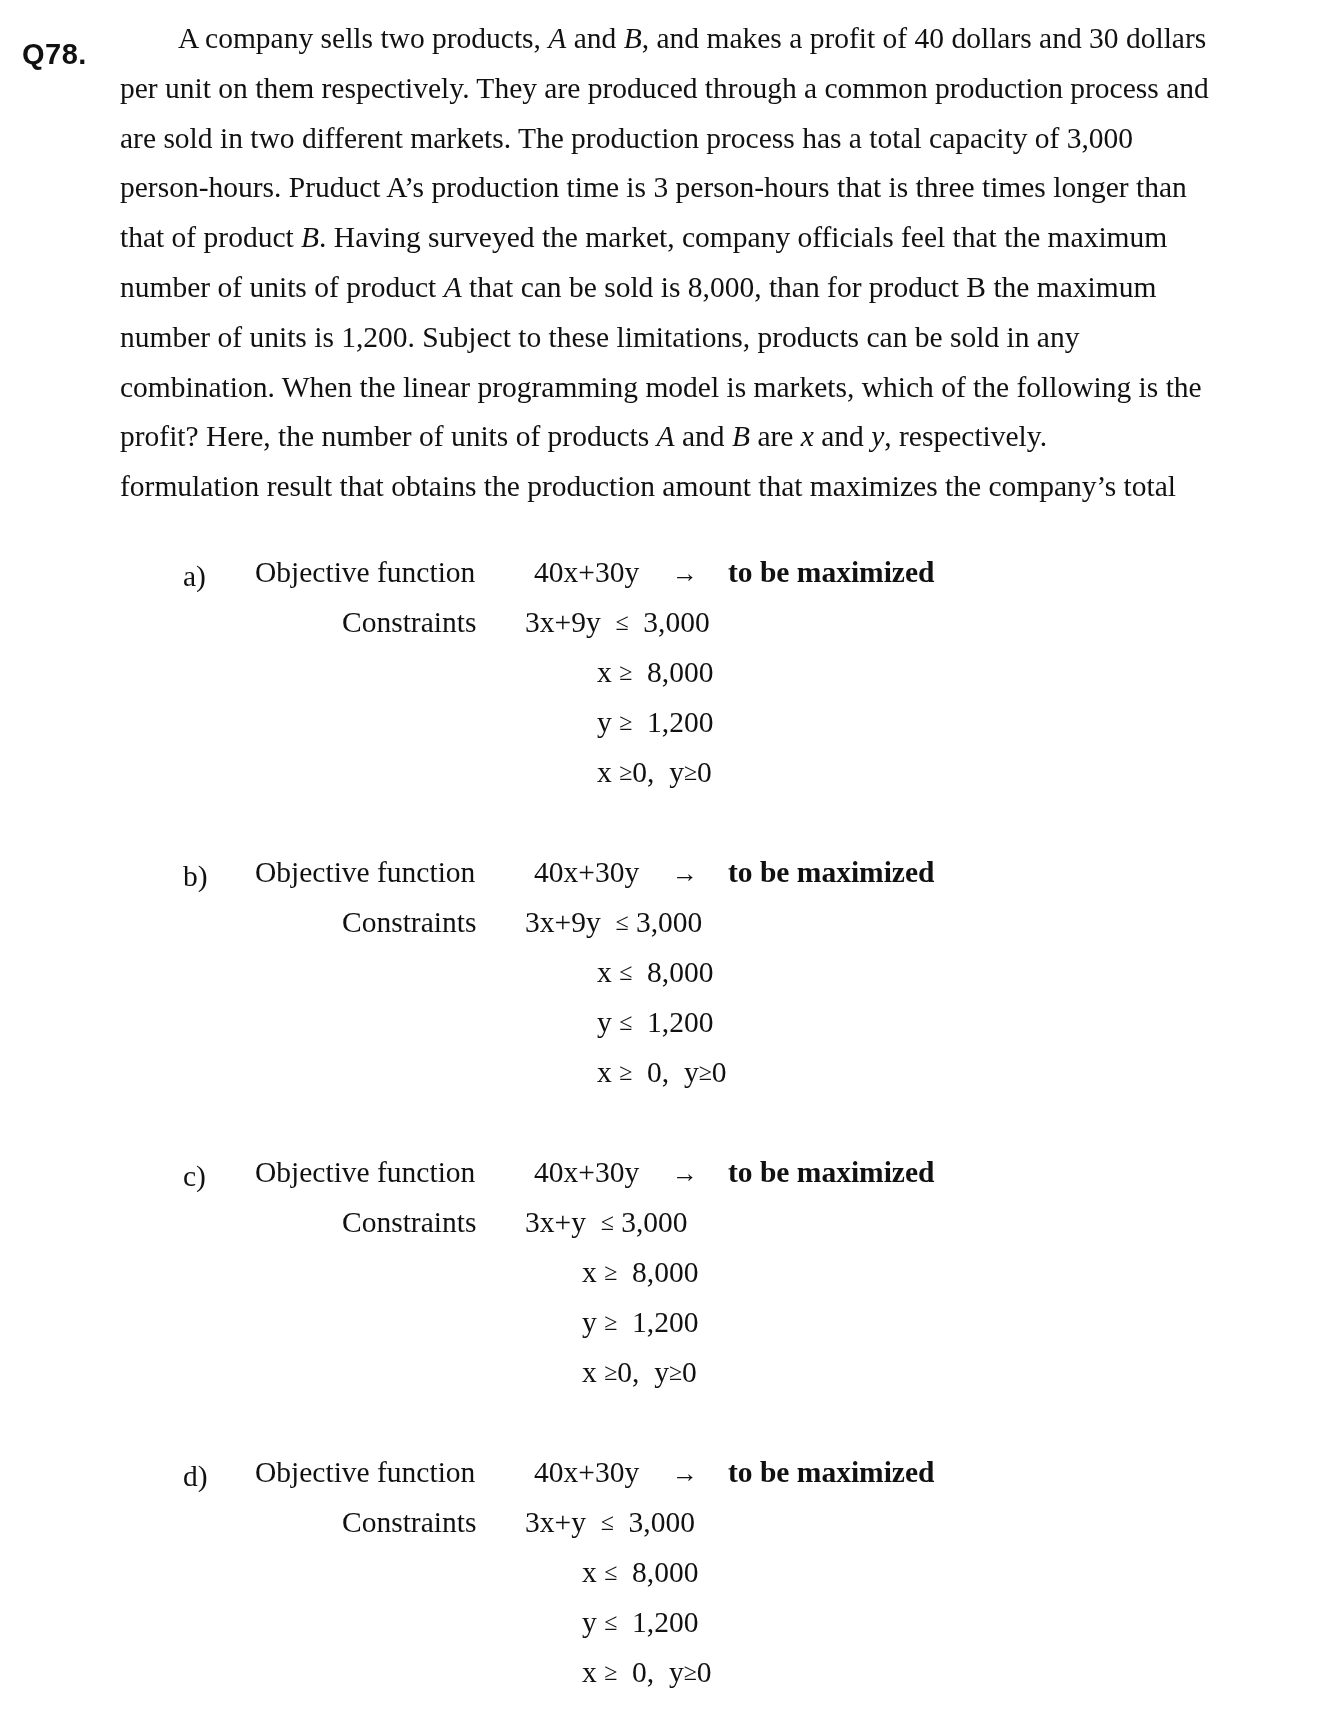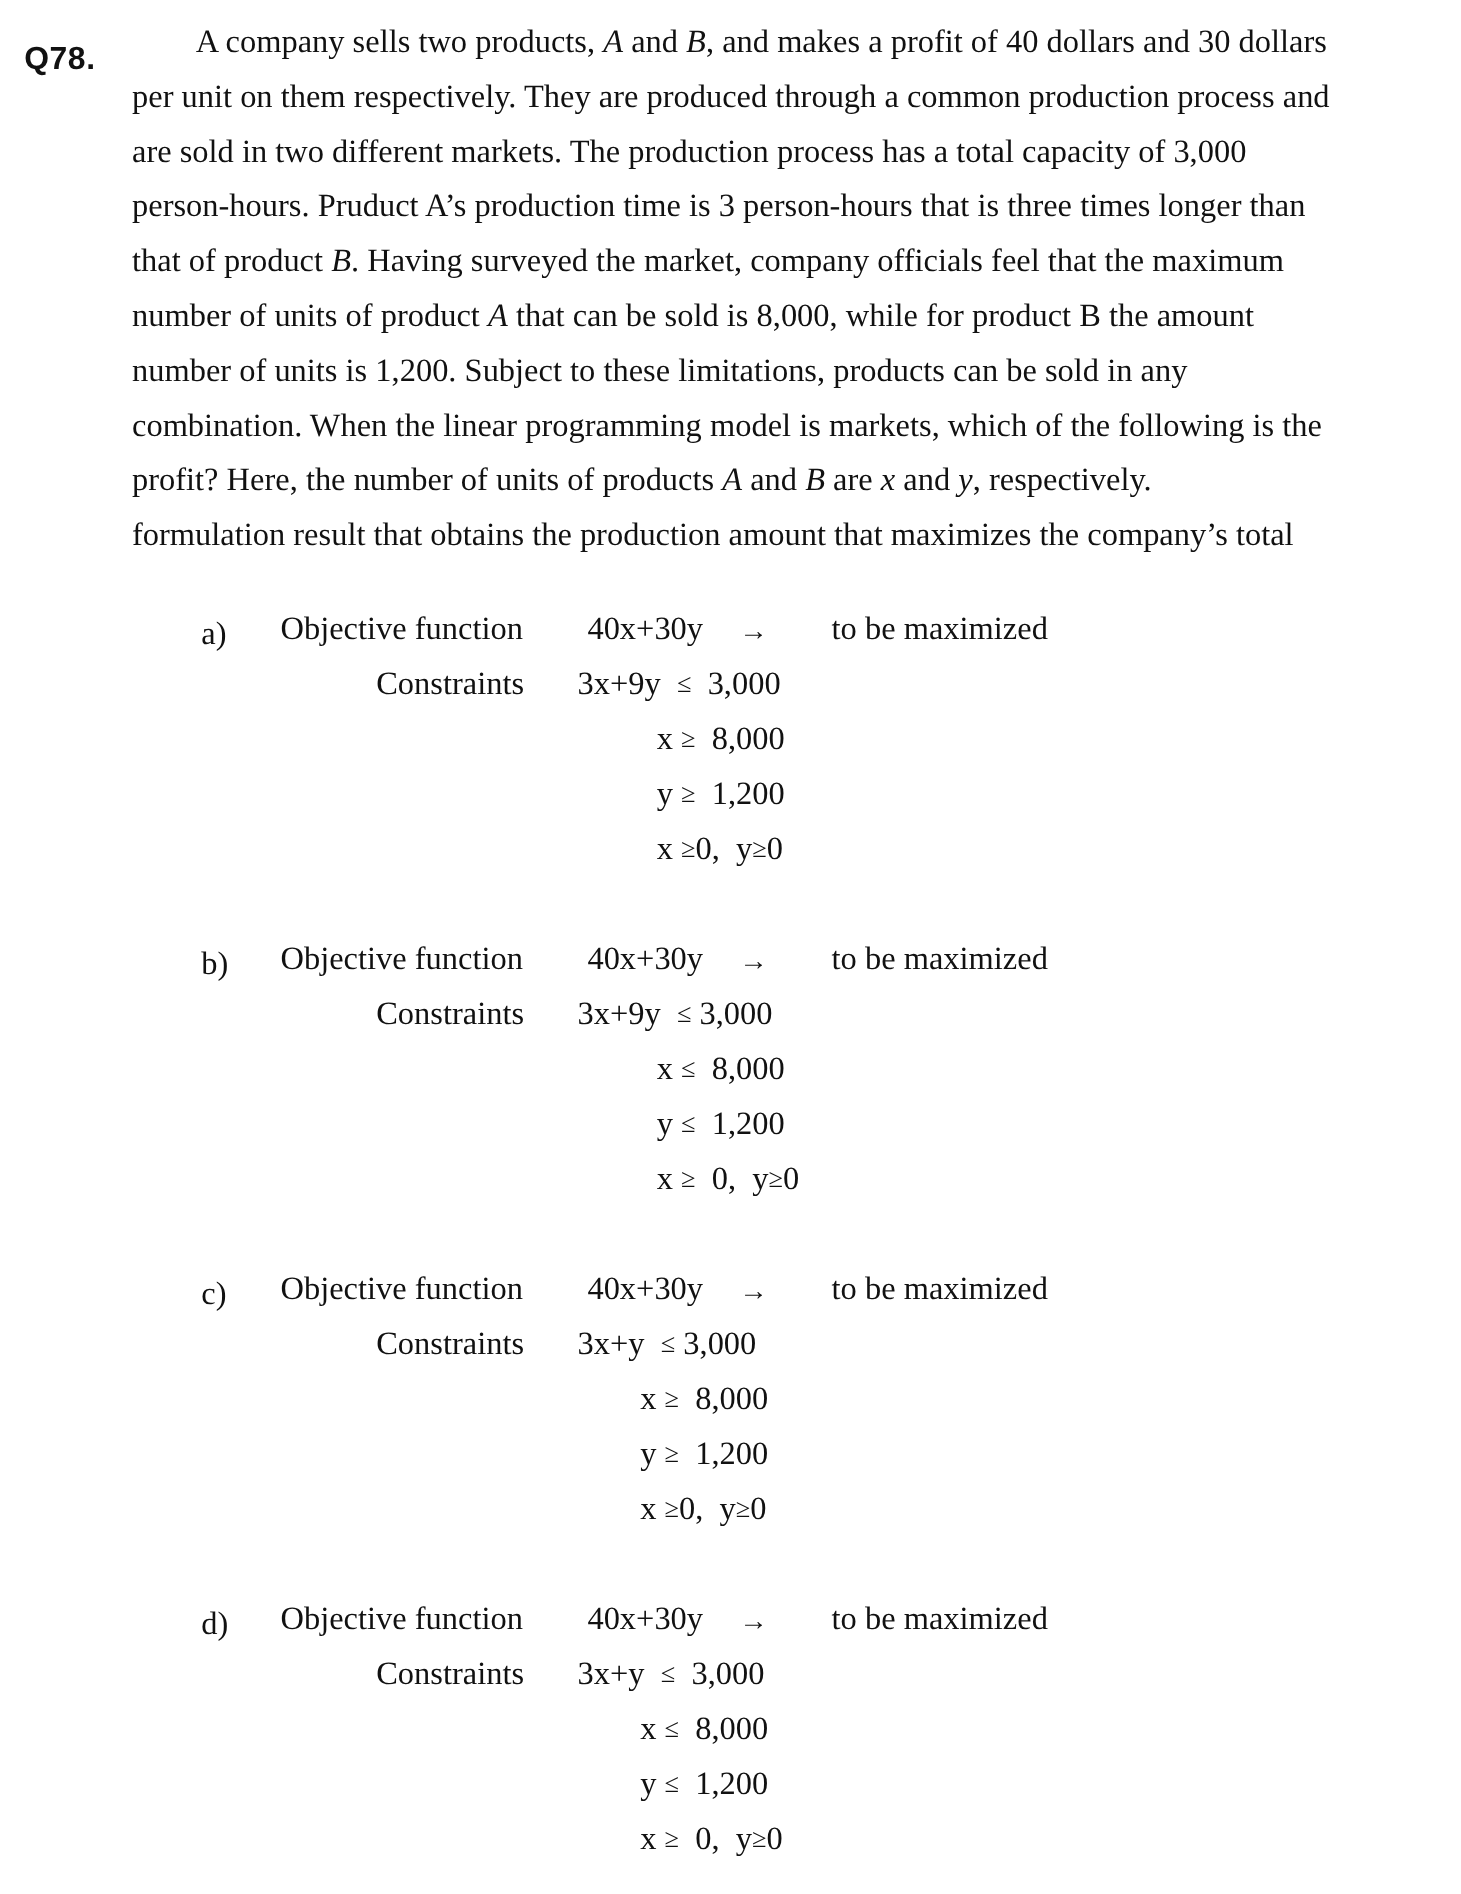--- a/index.html
+++ b/index.html
@@ -54,42 +54,42 @@
     }
     .opt-row {
       position: absolute;
       white-space: nowrap;
       line-height: 40px;
     }
     .opt-label { left: 183px; }
     .obj-label { left: 255px; }
     .obj-expr { left: 534px; text-align: center; }
     .obj-arrow { left: 672px; font-size: 26px; }
-    .obj-tail { left: 756px; }
+    .obj-tail { left: 728px; font-weight: bold; }
     .con-label { left: 342px; }
     .con-expr { position: absolute; white-space: nowrap; line-height: 40px; }
     .rel { font-size: 24px; display: inline-block; transform: translateY(-2px); }
   </style>
 </head>
 <body>
 
 <div class="question-number">Q78.</div>
 
 <div class="question-body">
   <span class="qline first">
     <span>A company sells two products, </span><span class="it">A</span><span> and </span><span class="it">B</span><span>, and makes a profit of 40 dollars and 30 dollars</span>
   </span>
   <span class="qline"><span>per unit on them respectively. They are produced through a common production process and</span></span>
   <span class="qline"><span>are sold in two different markets. The production process has a total capacity of 3,000</span></span>
   <span class="qline"><span>person-hours. Pruduct A’s production time is 3 person-hours that is three times longer than</span></span>
   <span class="qline">
     <span>that of product </span><span class="it">B</span><span>. Having surveyed the market, company officials feel that the maximum</span>
   </span>
   <span class="qline">
-    <span>number of units of product </span><span class="it">A</span><span> that can be sold is 8,000, while for product B the amount</span>
+    <span>number of units of product </span><span class="it">A</span><span> that can be sold is 8,000, than for product B the maximum</span>
   </span>
   <span class="qline"><span>number of units is 1,200. Subject to these limitations, products can be sold in any</span></span>
   <span class="qline"><span>combination. When the linear programming model is markets, which of the following is the</span></span>
   <span class="qline">
     <span>profit? Here, the number of units of products </span><span class="it">A</span><span> and </span><span class="it">B</span><span> are </span><span class="it">x</span><span> and </span><span class="it">y</span><span>, respectively.</span>
   </span>
   <span class="qline"><span>formulation result that obtains the production amount that maximizes the company’s total</span></span>
 </div>
 
 <div class="option" style="top:556px;">

